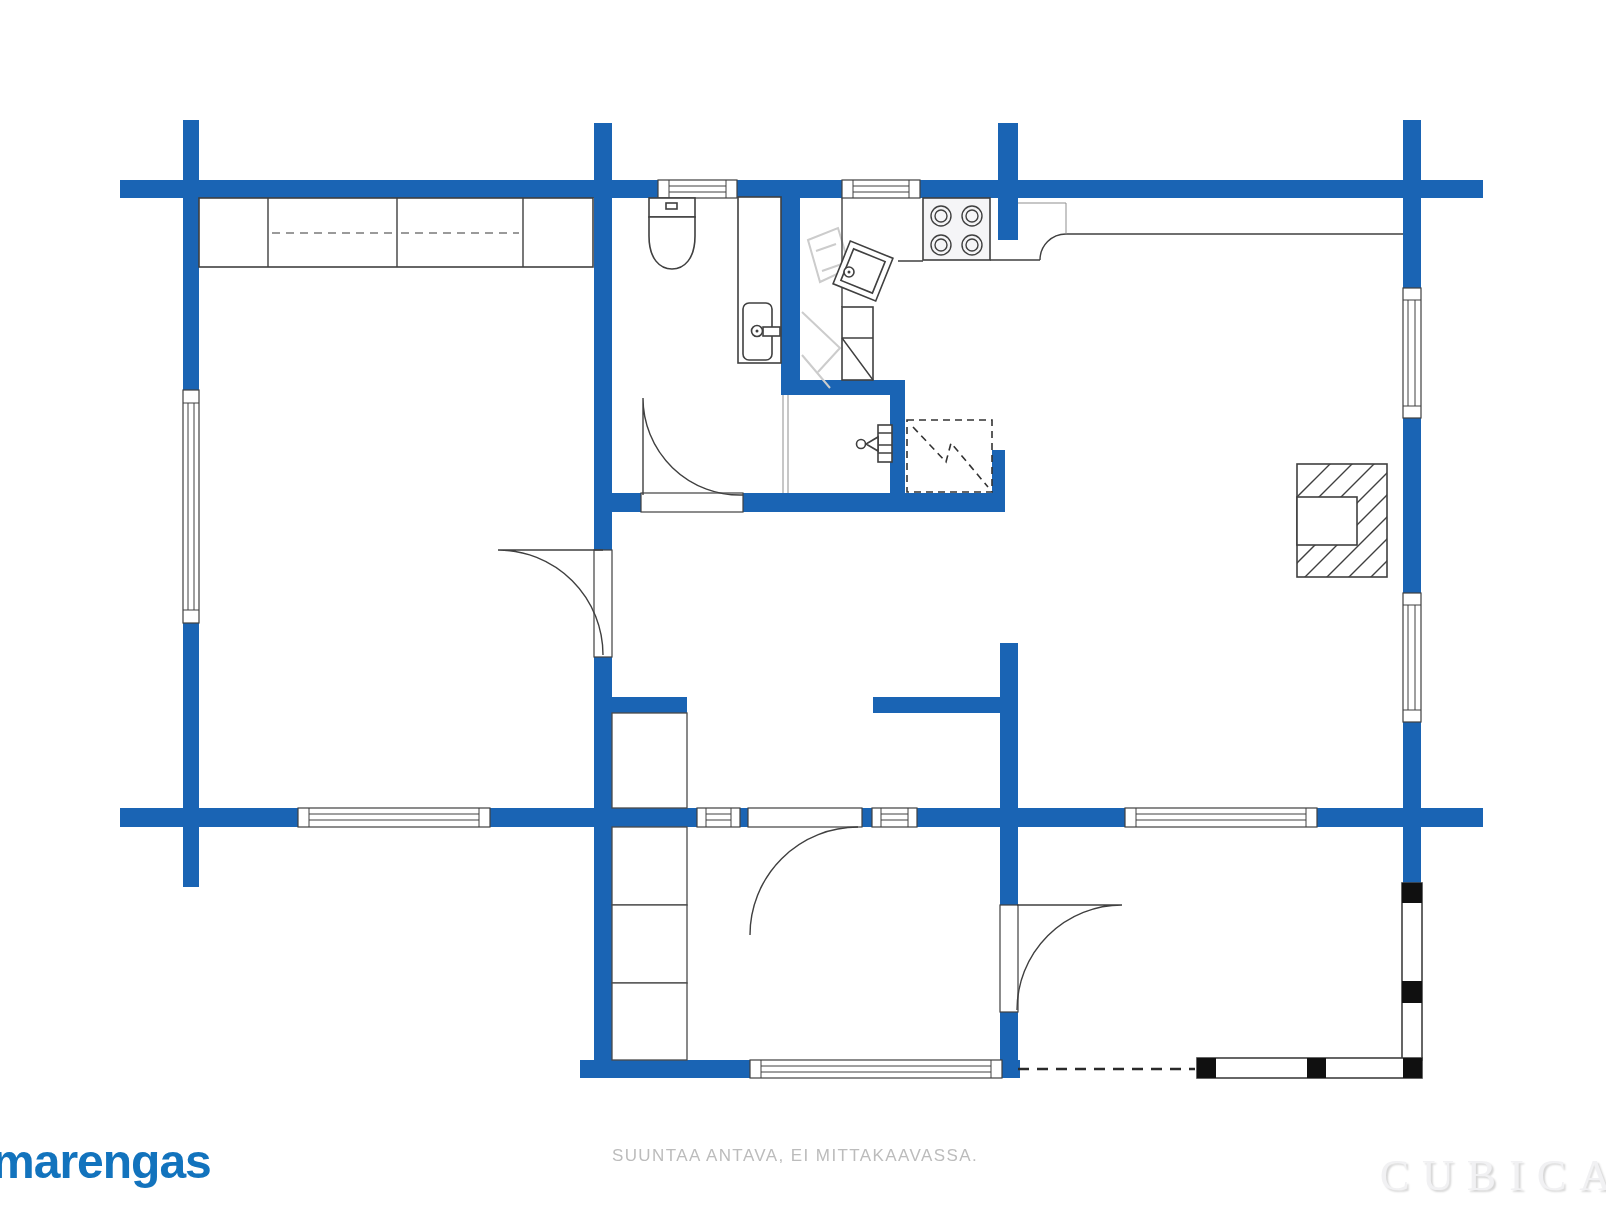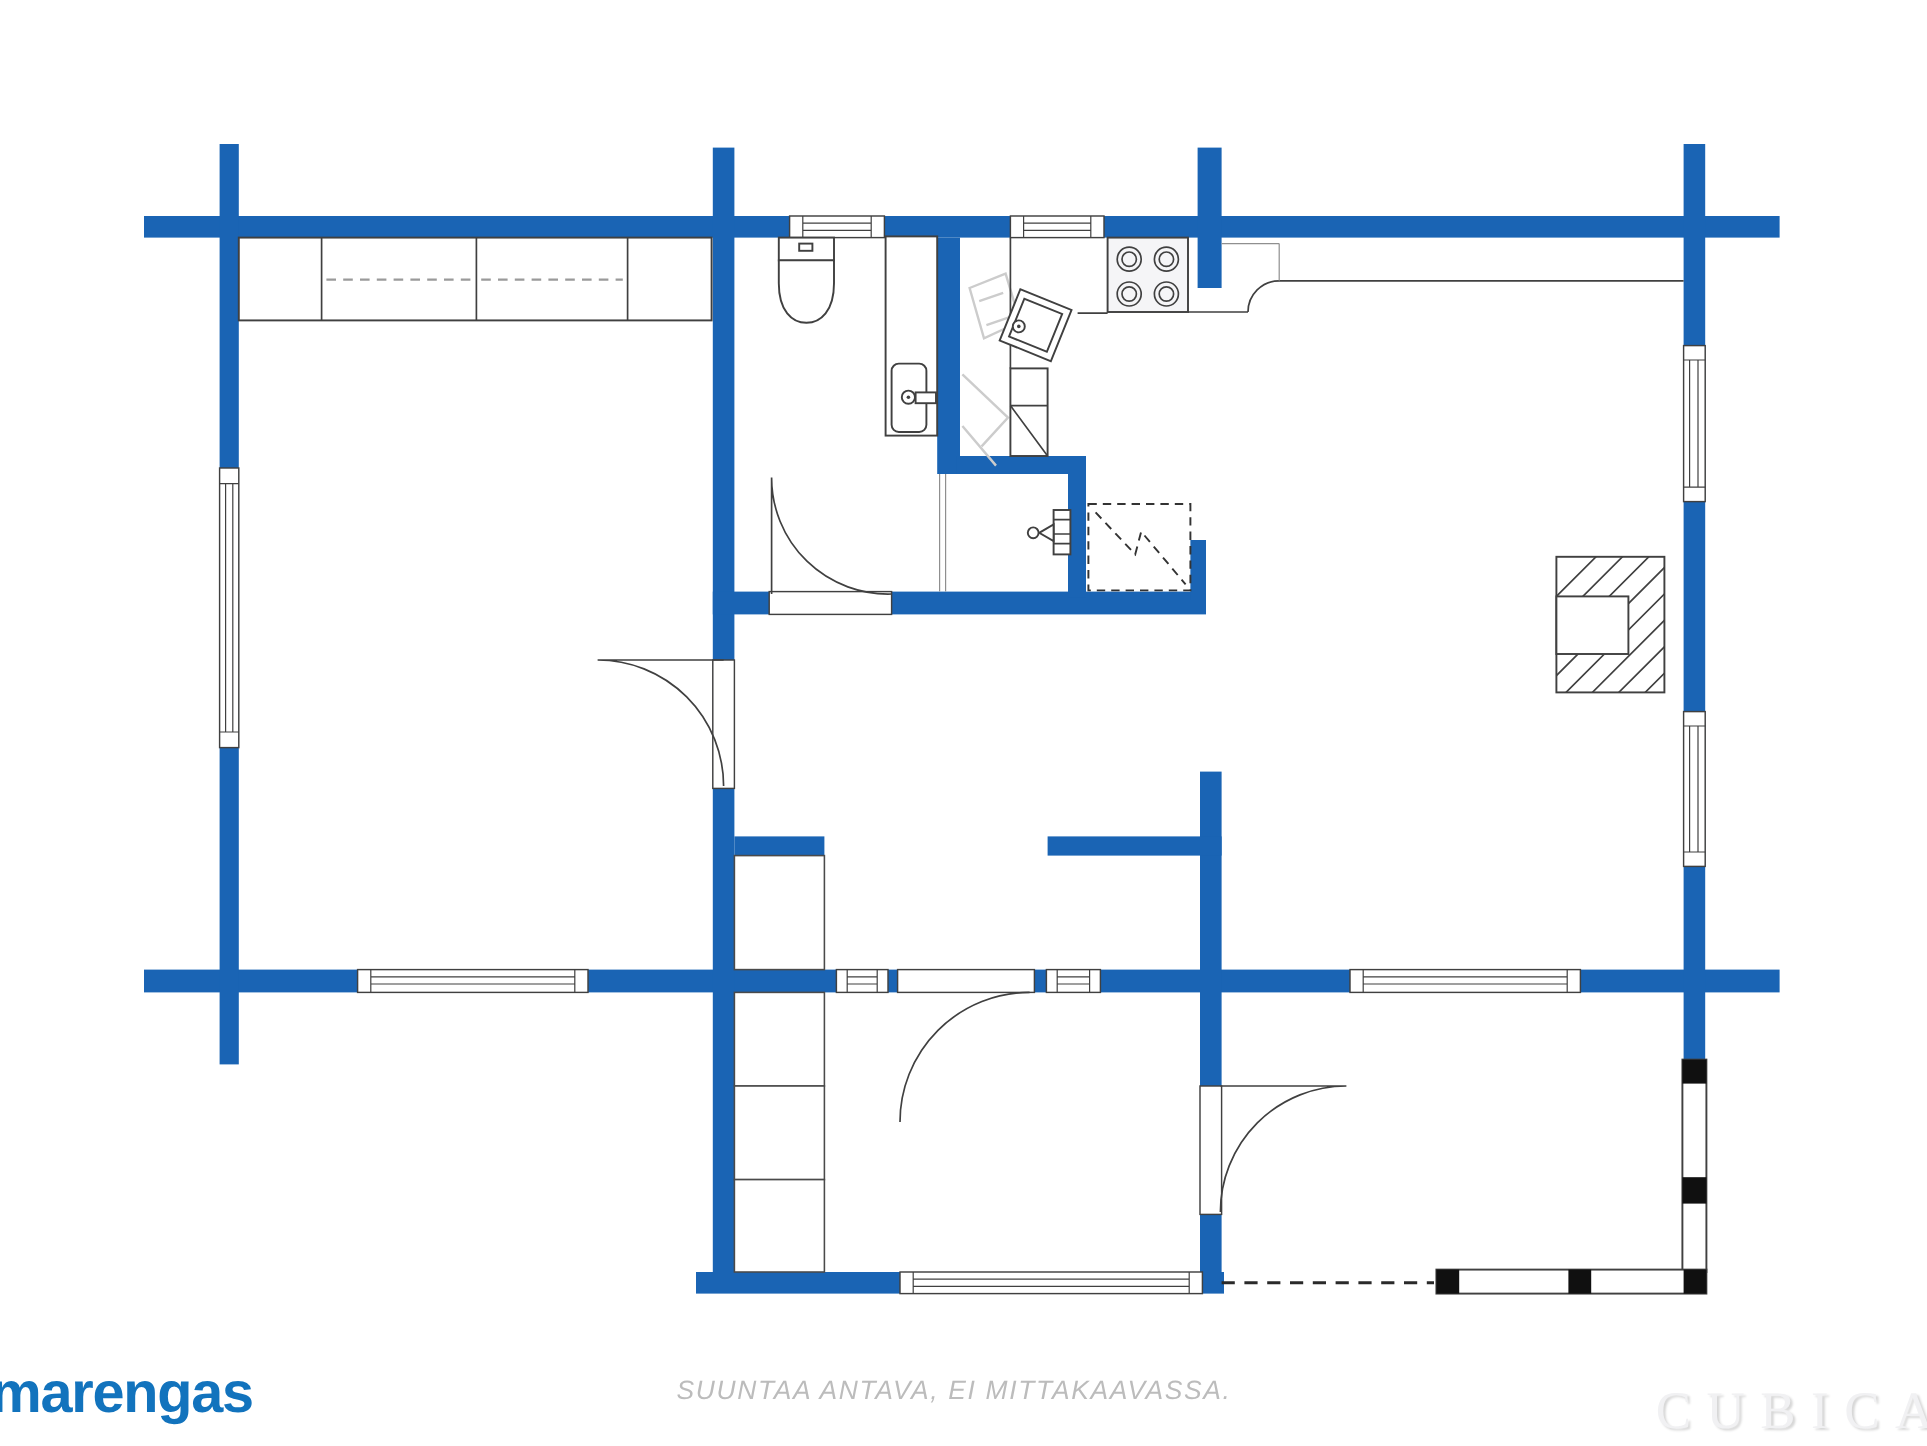--- a/index.html
+++ b/index.html
@@ -23,23 +23,22 @@
   .dashline{stroke:#2a2a2a;stroke-width:2.4;fill:none;stroke-dasharray:11 8}
   .post{fill:var(--post-black,#101010)}
   .arc{stroke:#404040;stroke-width:1.4;fill:none}
   .logo{
     position:absolute;left:-8px;top:1134px;
     font-size:48px;font-weight:bold;letter-spacing:-1px;
     color:var(--logo-blue,#1273bd);
   }
   .disclaimer{
     position:absolute;left:0;width:1590px;top:1146px;text-align:center;
-    font-size:22px;letter-spacing:1.4px;
+    font-size:17px;letter-spacing:1.4px;
     color:var(--disclaimer-gray,#bcbcbc);
-    font-style:italic;
   }
   .watermark{
     position:absolute;right:-18px;top:1150px;
     font-family:"Liberation Serif",serif;
     font-size:44px;letter-spacing:13px;font-weight:400;
     color:var(--watermark-gray,#f1f1f3);
     text-shadow:2px 2px 2px #d6d6d6;
     white-space:nowrap;
   }
 </style>

